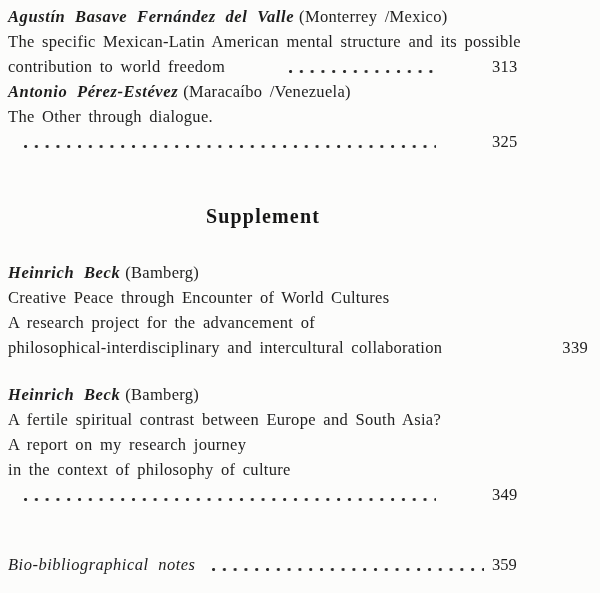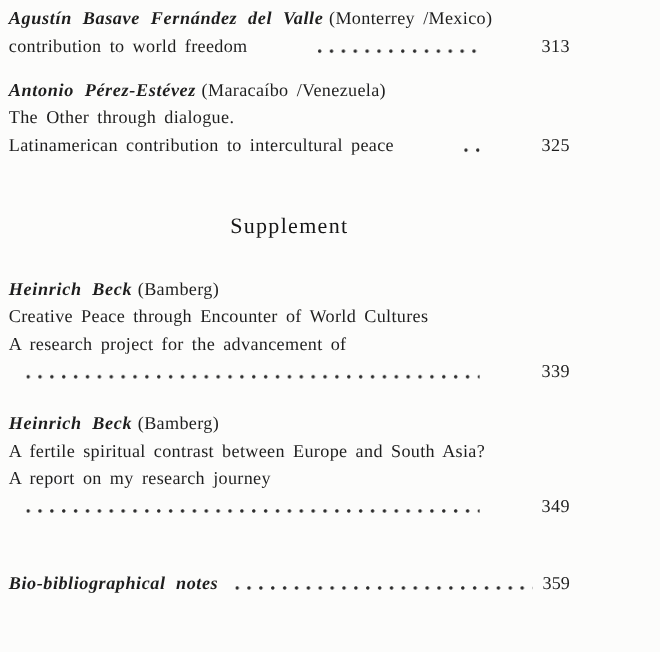--- a/index.html
+++ b/index.html
@@ -52,97 +52,98 @@
     height: 7px;
     margin: 0 8px 4px 16px;
     background-image: radial-gradient(circle at 1.6px 3.5px, #2a2a2a 1.15px, rgba(0,0,0,0) 1.9px);
     background-size: 10.8px 7px;
     background-repeat: repeat-x;
     background-position: left center;
   }
   .pagenum {
     flex: 0 0 auto;
     min-width: 26px;
-    text-align: right;
   }
-  .entry-2 { margin-top: 15px; }
+  .entry-2 { margin-top: 0; }
   h2.supplement {
     margin: 49px 0 0 0;
     font-size: 20px;
     line-height: 27px;
-    font-weight: normal;
+    font-weight: bold;
     text-align: center;
     letter-spacing: 1.2px;
     color: #161616;
   }
   .entry-3 { margin-top: 30px; }
   .entry-4 { margin-top: 22px; }
   .footer-entry {
     margin-top: 45px;
     font-size: 16.5px;
     line-height: 25px;
     display: flex;
     align-items: baseline;
   }
   .footer-entry .footer-label {
-    font-weight: bold;
+    font-weight: normal;
     font-style: italic;
     letter-spacing: 0.5px;
     word-spacing: 5px;
     text-align: right;
   }
 </style>
 </head>
 <body>
 
 <main class="page">
 
   <section class="entry entry-1">
     <div class="author-line">
       <span class="author">Agustín Basave Fernández del Valle</span><span class="affil">(Monterrey /Mexico)</span>
     </div>
+    <div class="title-line">The specific Mexican-Latin American mental structure and its possible</div>
     <div class="title-line with-page">
       <span>contribution to world freedom</span>
       <span class="leader"></span>
       <span class="pagenum">313</span>
     </div>
   </section>
 
   <section class="entry entry-2">
     <div class="author-line">
       <span class="author">Antonio Pérez-Estévez</span><span class="affil">(Maracaíbo /Venezuela)</span>
     </div>
     <div class="title-line">The Other through dialogue.</div>
     <div class="title-line with-page">
-      <span>Latinamerican contribution to intercultural peace</span>
       <span class="leader"></span>
       <span class="pagenum">325</span>
     </div>
   </section>
 
   <h2 class="supplement">Supplement</h2>
 
   <section class="entry entry-3">
     <div class="author-line">
       <span class="author">Heinrich Beck</span><span class="affil">(Bamberg)</span>
     </div>
     <div class="title-line">Creative Peace through Encounter of World Cultures</div>
     <div class="title-line">A research project for the advancement of</div>
     <div class="title-line with-page">
+      <span>philosophical-interdisciplinary and intercultural collaboration</span>
       <span class="leader"></span>
       <span class="pagenum">339</span>
     </div>
   </section>
 
   <section class="entry entry-4">
     <div class="author-line">
       <span class="author">Heinrich Beck</span><span class="affil">(Bamberg)</span>
     </div>
     <div class="title-line">A fertile spiritual contrast between Europe and South Asia?</div>
     <div class="title-line">A report on my research journey</div>
+    <div class="title-line">in the context of philosophy of culture</div>
     <div class="title-line with-page">
       <span class="leader"></span>
       <span class="pagenum">349</span>
     </div>
   </section>
 
   <div class="footer-entry">
     <span class="footer-label">Bio-bibliographical notes</span>
     <span class="leader"></span>
     <span class="pagenum">359</span>

